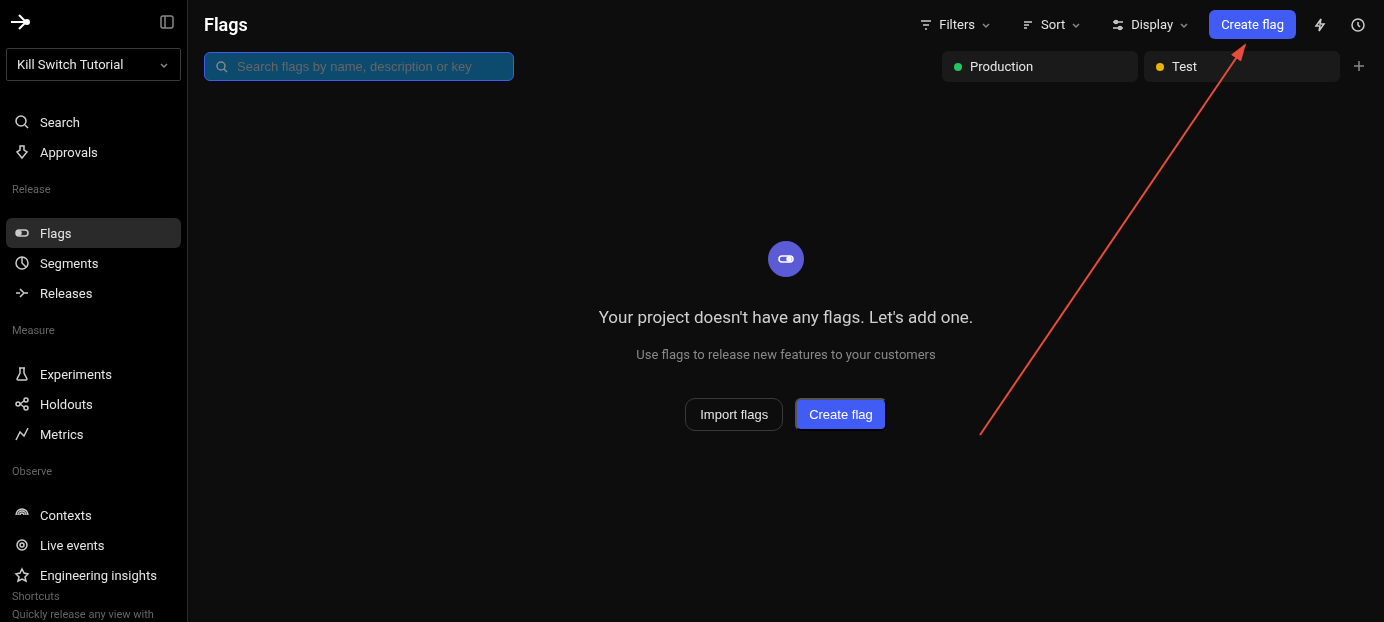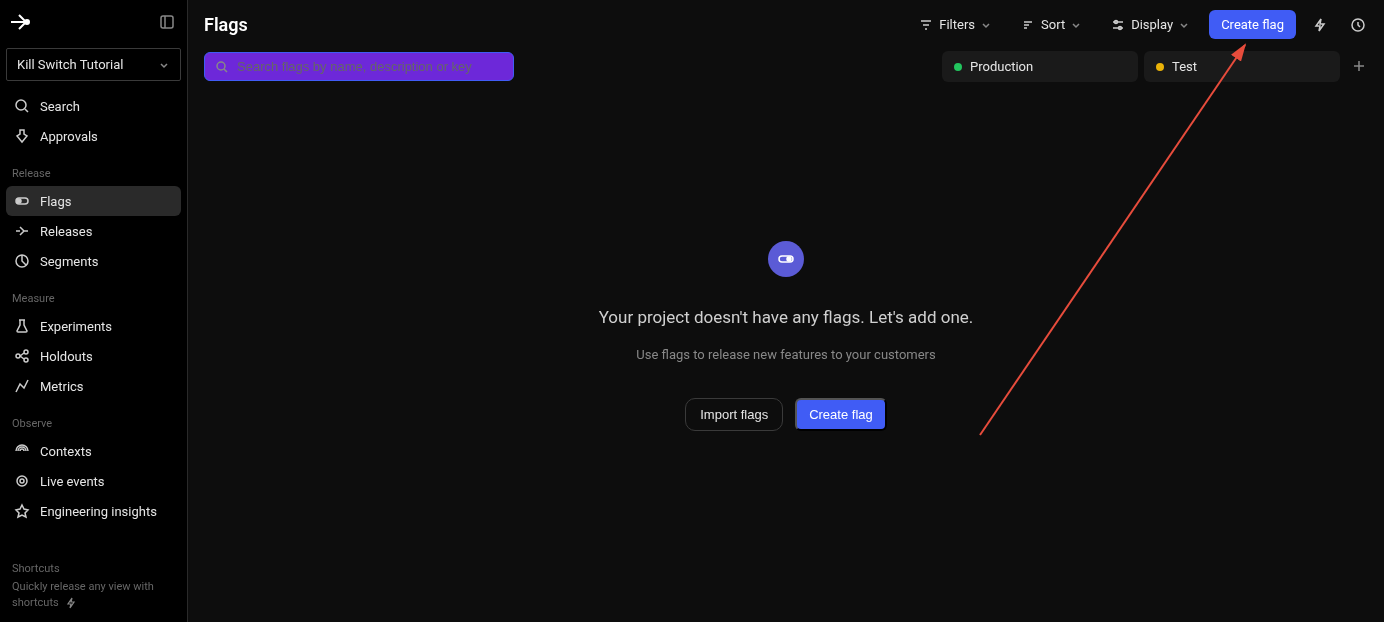--- a/index.html
+++ b/index.html
@@ -40,21 +40,21 @@
   margin: 6px 6px 10px 6px;
   display: flex;
   align-items: center;
   justify-content: space-between;
   padding: 8px 10px;
   border: 1px solid #3a3a3a;
   border-radius: 2px;
   cursor: pointer;
 }
 .project-selector span { font-size: 13px; color: #e5e5e5; }
-.nav-section { padding: 0 6px; }
+.nav-section { padding: 0 6px; margin-top: 16px; }
 .nav-item {
   display: flex;
   align-items: center;
   gap: 10px;
   padding: 7px 8px;
   border-radius: 6px;
   cursor: pointer;
   color: #e5e5e5;
 }
 .nav-item.active { background: #2a2a2a; }
@@ -114,21 +114,21 @@
   gap: 12px;
 }
 .search-box {
   width: 310px;
   display: flex;
   align-items: center;
   gap: 8px;
   padding: 6px 10px;
   border: 1px solid #405cf5;
   border-radius: 6px;
-  background: #6d28d9;
+  background: #0c4a6e;
 }
 .search-box input {
   flex: 1;
   background: transparent;
   border: none;
   outline: none;
   color: #e5e5e5;
   font-size: 13px;
 }
 .search-box input::placeholder { color: #666; }
@@ -244,33 +244,33 @@
           <svg width="16" height="16" viewBox="0 0 16 16" fill="none" stroke="#ccc" stroke-width="1.5">
               <rect x="2" y="5" width="12" height="6" rx="3"></rect>
               <circle cx="5" cy="8" r="2" fill="#ccc"></circle>
             </svg>
         </span>
         <span>Flags</span>
       </div>
       <div class="nav-item">
         <span class="icon">
           <svg width="16" height="16" viewBox="0 0 16 16" fill="none" stroke="#ccc" stroke-width="1.5">
-              <path d="M2 8h4M10 8h4M6 4l4 4-4 4"></path>
-            </svg>
-        </span>
-        <span>Releases</span>
-      </div>
-      <div class="nav-item">
-        <span class="icon">
-          <svg width="16" height="16" viewBox="0 0 16 16" fill="none" stroke="#ccc" stroke-width="1.5">
               <circle cx="8" cy="8" r="6"></circle>
               <path d="M8 2v6l4 4"></path>
             </svg>
         </span>
         <span>Segments</span>
+      </div>
+      <div class="nav-item">
+        <span class="icon">
+          <svg width="16" height="16" viewBox="0 0 16 16" fill="none" stroke="#ccc" stroke-width="1.5">
+              <path d="M2 8h4M10 8h4M6 4l4 4-4 4"></path>
+            </svg>
+        </span>
+        <span>Releases</span>
       </div>
     </div>
 
     <div class="section-label">Measure</div>
     <div class="nav-section">
       <div class="nav-item">
         <span class="icon">
           <svg width="16" height="16" viewBox="0 0 16 16" fill="none" stroke="#ccc" stroke-width="1.5">
               <path d="M6 2v5l-3 6a1 1 0 001 1h8a1 1 0 001-1l-3-6V2M5 2h6"></path>
             </svg>

